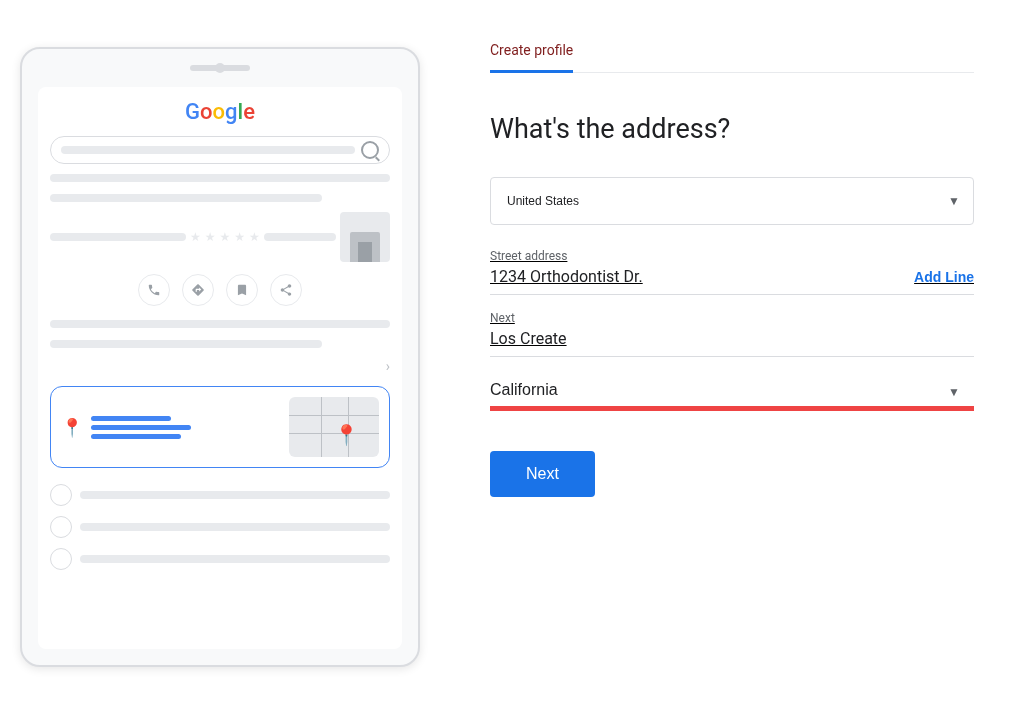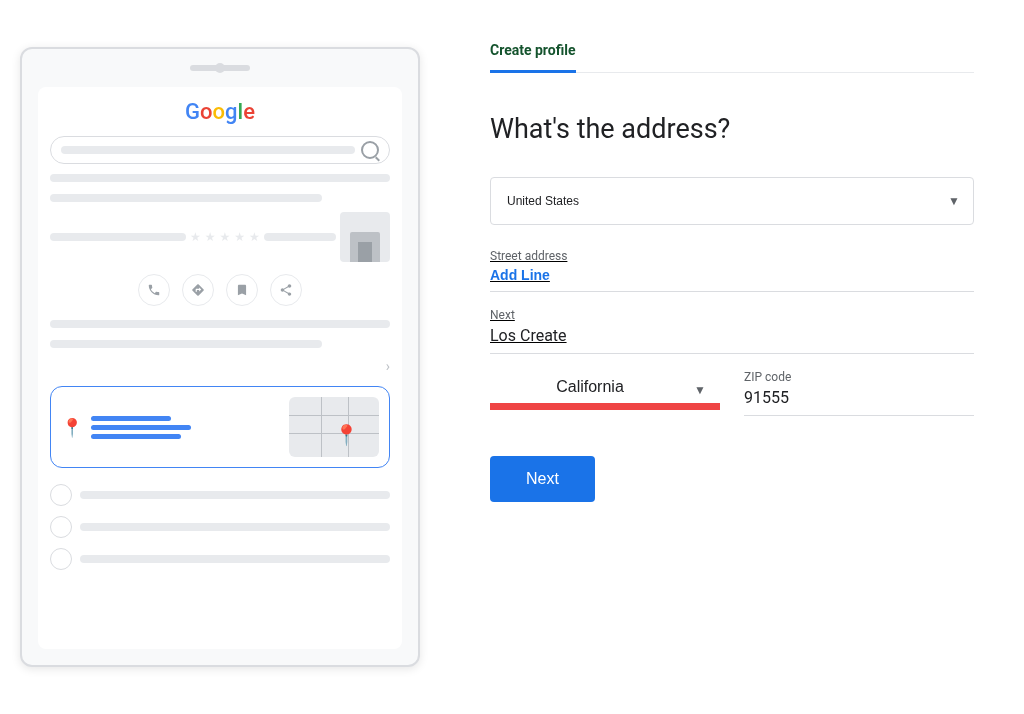--- a/index.html
+++ b/index.html
@@ -19,21 +19,21 @@
       align-items: center;
       justify-content: center;
       background: #fff;
       padding: 20px;
     }
 
     .phone-mockup {
       width: 408px;
       height: 620px;
       background: #f8f9fa;
-      border-radius: 12px;
+      border-radius: 20px;
       border: 2px solid #dadce0;
       padding: 16px;
       position: relative;
       display: flex;
       flex-direction: column;
       gap: 8px;
       box-shadow: 0 2px 10px rgba(0,0,0,0.1);
     }
 
     .phone-speaker {
@@ -297,23 +297,23 @@
     .tab {
       padding: 12px 0;
       margin-right: 32px;
       font-size: 14px;
       color: #5f6368;
       border-bottom: 3px solid transparent;
       margin-bottom: -1px;
     }
 
     .tab.active {
-      color: #14532d;
+      color: #7f1d1d;
       border-bottom-color: #1a73e8;
-      font-weight: 700;
+      font-weight: 400;
     }
 
     .page-heading {
       font-size: 27px;
       font-weight: 400;
       color: #202124;
       margin-bottom: 32px;
     }
 
     .form-section {
@@ -393,29 +393,28 @@
     }
 
     .state-wrapper {
       flex: 1;
       position: relative;
     }
 
     .state-select {
       width: 100%;
       border: none;
-      border-bottom: 7px solid #ef4444;
+      border-bottom: 5px solid #ef4444;
       padding: 8px 30px 8px 0;
       font-size: 16px;
       color: #202124;
       background: #fff;
       appearance: none;
       cursor: pointer;
       outline: none;
-      text-align: center;
     }
 
     .zip-wrapper {
       flex: 1;
     }
 
     .zip-label {
       font-size: 12px;
       color: #5f6368;
       margin-bottom: 4px;
@@ -556,40 +555,37 @@
     <div class="country-select-wrapper">
       <select class="country-select">
         <option>United States</option>
       </select>
       <span class="select-arrow">▼</span>
     </div>
 
     <div class="field-group">
       <span class="field-label">Street address</span>
       <div class="field-row">
+        <span class="field-value">1234 Orthodontist Dr.</span>
         <button class="add-line-btn">Add Line</button>
       </div>
     </div>
 
     <div class="field-group">
       <span class="field-label">Next</span>
       <div class="field-row">
         <span class="field-value">Los Create</span>
       </div>
     </div>
 
     <div class="state-zip-row">
       <div class="state-wrapper">
         <select class="state-select">
           <option>California</option>
         </select>
         <span class="select-arrow">▼</span>
       </div>
-      <div class="zip-wrapper">
-        <span class="zip-label">ZIP code</span>
-        <span class="zip-value">91555</span>
-      </div>
     </div>
 
   </div>
 
   <button class="next-btn">Next</button>
 </div>
 
 </body></html>

